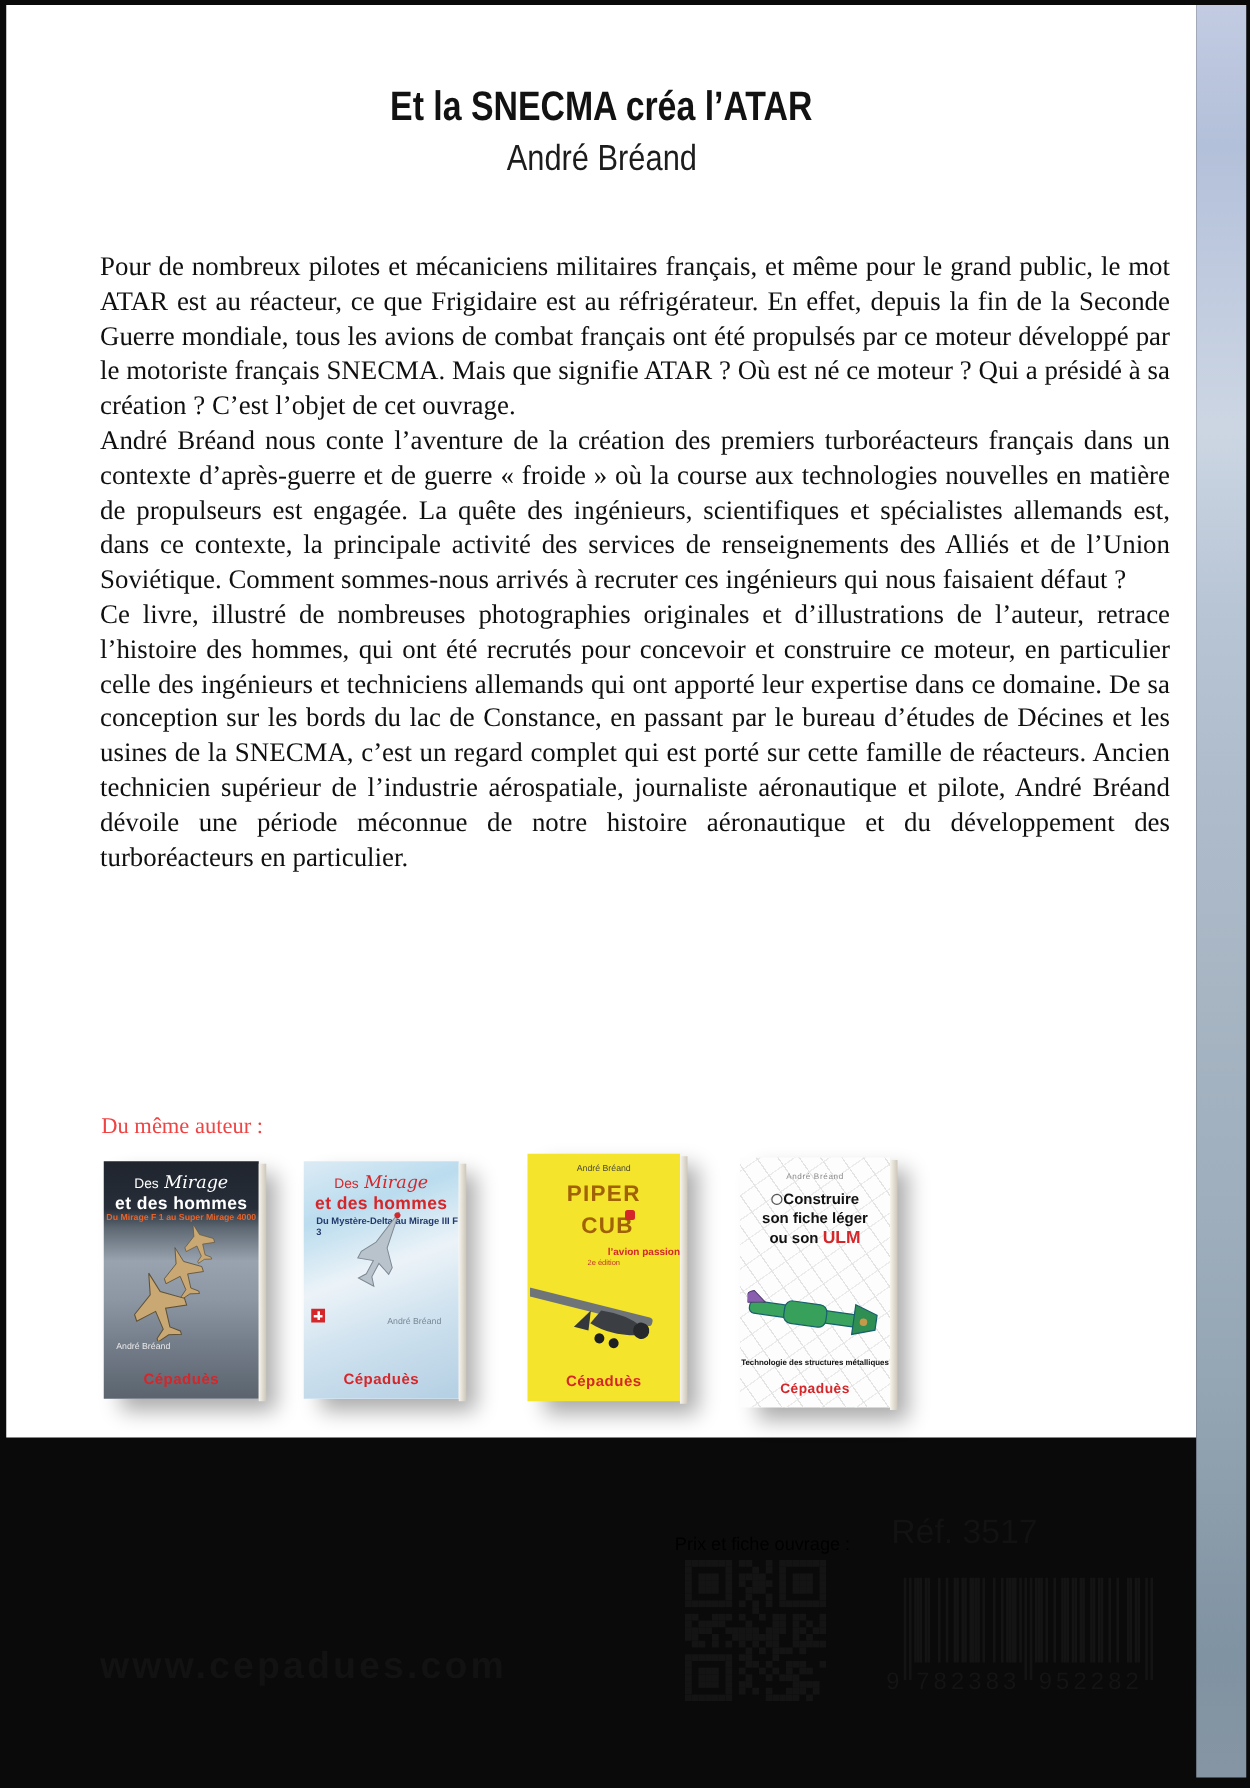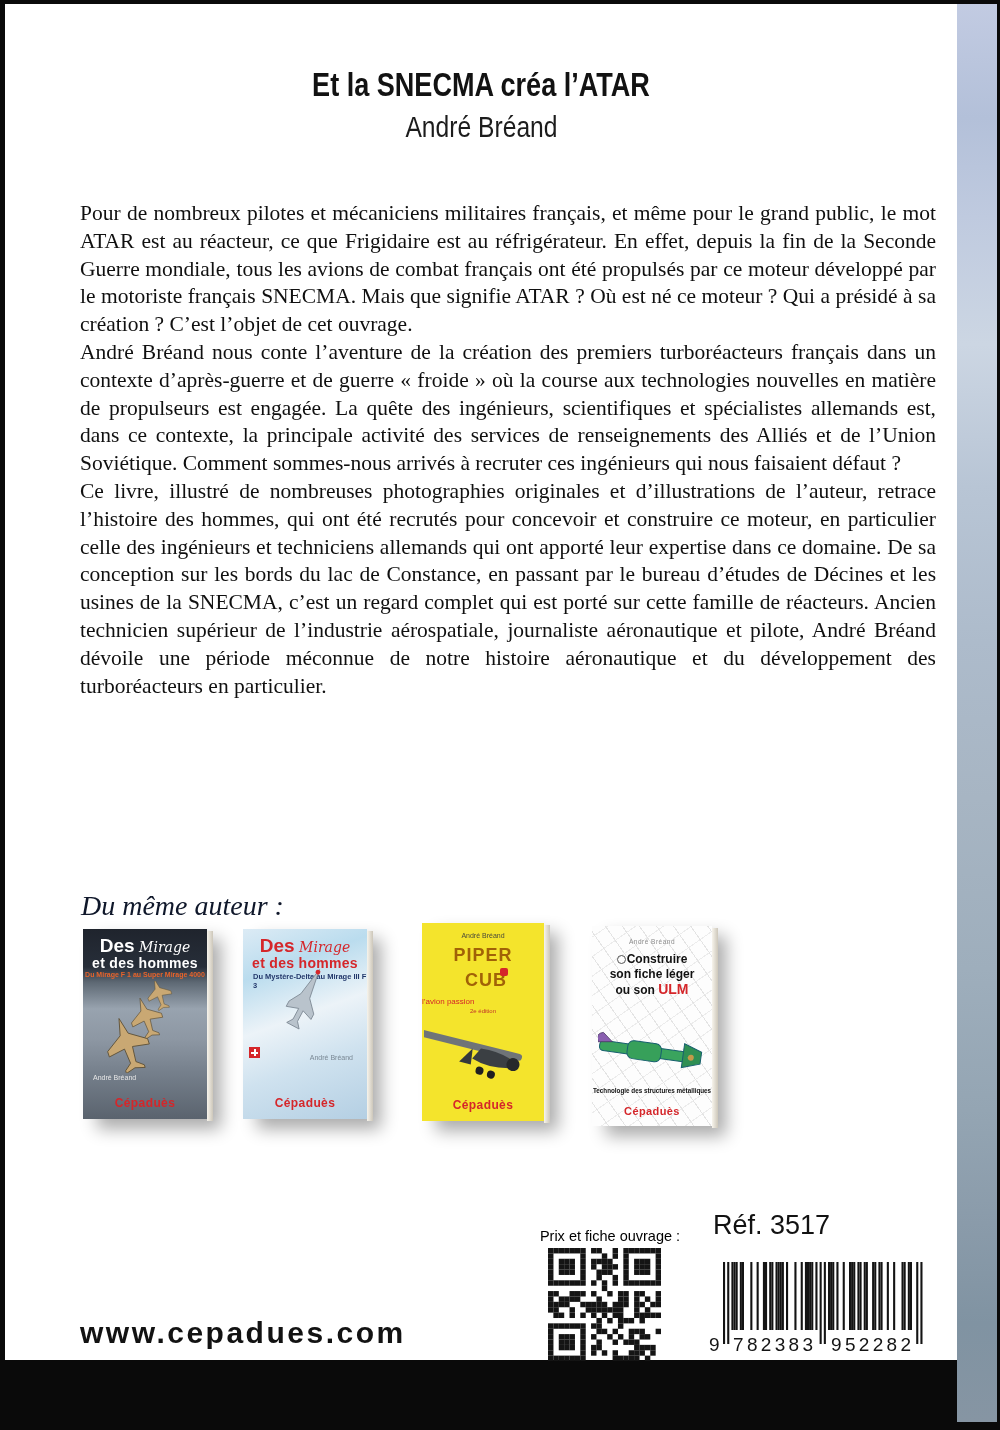--- a/index.html
+++ b/index.html
@@ -1,50 +1,50 @@
 <!DOCTYPE html>
 <html><head>
 <meta charset="utf-8">
 <style>
   html,body{margin:0;padding:0;background:#0a0a0a;}
   .frame{position:relative;width:1000px;height:1430px;background:#0a0a0a;overflow:hidden;
          font-family:"Liberation Sans",sans-serif;}
-  .page{position:absolute;left:5px;top:4px;width:952px;height:1356px;background:#ffffff;}
+  .page{position:absolute;left:5px;top:4px;width:952px;height:1146px;background:#ffffff;}
   .sky-strip{position:absolute;top:4px;right:3px;width:40px;height:1418px;
     background:linear-gradient(180deg,#c2cbe2 0%,#b3c0d9 8%,#bfcadf 15%,#ccd6e3 24%,
       #b8c5d5 34%,#adbbcb 45%,#a7b5c3 56%,#9eaebc 68%,#94a5b3 78%,#8a9baa 86%,#8093a2 93%,#8695a3 100%);}
 
   
   .header{position:absolute;top:62px;left:0;width:100%;text-align:center;color:#121212;}
   .book-title{font-size:33px;font-weight:bold;letter-spacing:0px;display:inline-block;
               transform:scaleX(.82);white-space:nowrap;margin:0;}
   .book-author{font-size:29px;font-weight:400;display:inline-block;transform:scaleX(.85);
                margin-top:7px;white-space:nowrap;color:#1c1c1c;}
 
   
   .synopsis{position:absolute;left:75px;top:196px;width:856px;
             font-family:"Liberation Serif",serif;font-size:21.5px;line-height:27.8px;
             color:#101010;text-align:justify;}
   .synopsis p{margin:0;}
 
   .same-author{position:absolute;left:76px;top:886px;font-family:"Liberation Serif",serif;
-               font-style:italic;font-size:28px;color:#0f172a;}
+               font-size:18px;color:#ef4444;}
 
   
   .book{position:absolute;box-shadow:14px 10px 16px rgba(0,0,0,.33);}
   .book::after{content:'';position:absolute;right:-6px;top:2px;height:100%;width:6px;
                background:linear-gradient(90deg,#f7f4ec,#cdc7ba);}
   .pub{position:absolute;bottom:9px;left:0;width:100%;text-align:center;color:#d5262a;
        font-weight:bold;font-size:12px;letter-spacing:.4px;}
 
   .b1{left:78px;top:925px;width:124px;height:190px;
       background:linear-gradient(180deg,#1f242d 0%,#272e39 20%,#5d6873 28%,#98a3af 42%,
         #8d97a3 58%,#757f8b 76%,#5a636e 100%);}
   .b1-title{position:absolute;top:9px;width:100%;text-align:center;color:#fff;line-height:15px;}
-  .b1-des{font-weight:bold;font-size:19px;}
+  .b1-des{font-weight:normal;font-size:11px;}
   .b1-script{font-family:"DejaVu Serif",serif;font-style:italic;font-size:14px;}
   .b1-line2{font-weight:bold;font-size:14px;letter-spacing:.3px;}
   .b1-sub{position:absolute;top:42px;width:100%;text-align:center;color:#e8632a;
           font-weight:bold;font-size:7px;}
   .b1-art{position:absolute;left:8px;top:52px;}
   .b1-auth{position:absolute;left:10px;bottom:38px;color:#e8e8e8;font-size:7px;}
 
   .b2{left:238px;top:925px;width:124px;height:190px;
       background:linear-gradient(160deg,#dcebf5 0%,#badcee 22%,#ecf3f8 46%,#cfe2ef 68%,#b4cfe3 100%);}
   .b2-title{position:absolute;top:9px;width:100%;text-align:center;color:#d5262a;line-height:15px;}
@@ -56,22 +56,22 @@
   .b2-flag::before{left:4.5px;top:2px;width:2px;height:7px;}
   .b2-flag::after{left:2px;top:4.5px;width:7px;height:2px;}
   .b2-auth{position:absolute;right:14px;bottom:58px;color:#7a8894;font-size:7px;}
 
   .b3{left:417px;top:919px;width:122px;height:198px;background:#f4e42c;}
   .b3-auth{position:absolute;top:9px;width:100%;text-align:center;color:#4a4a3a;font-size:7px;}
   .b3-title{position:absolute;top:20px;width:100%;text-align:center;color:#a16207;
             font-weight:bold;font-size:18px;line-height:25px;letter-spacing:1px;}
   .b3-cub-dot{display:inline-block;width:8px;height:8px;background:#d5262a;border-radius:2px;
               position:relative;top:-10px;margin:0 -7px;}
-  .b3-tag{position:absolute;top:74px;width:100%;text-align:left;color:#d5262a;
-          font-weight:normal;font-size:8px;}
+  .b3-tag{position:absolute;top:74px;width:100%;text-align:right;color:#d5262a;
+          font-weight:bold;font-size:8px;}
   .b3-ed{position:absolute;top:85px;width:100%;text-align:center;color:#c2342b;font-size:6px;}
   .b3-art{position:absolute;left:2px;top:72px;}
 
   .b4{left:587px;top:922px;width:120px;height:200px;background:
       repeating-linear-gradient(55deg,rgba(0,0,0,0) 0 13px,#e4e4e4 13px 14px),
       repeating-linear-gradient(-35deg,rgba(0,0,0,0) 0 15px,#ececec 15px 16px),#fdfdfd;}
   .b4-auth{position:absolute;top:12px;width:100%;text-align:center;color:#8a8a8a;font-size:6.5px;
            letter-spacing:.5px;}
   .b4-title{position:absolute;top:26px;width:100%;text-align:center;color:#111;
             font-weight:bold;font-size:12px;line-height:15px;}

